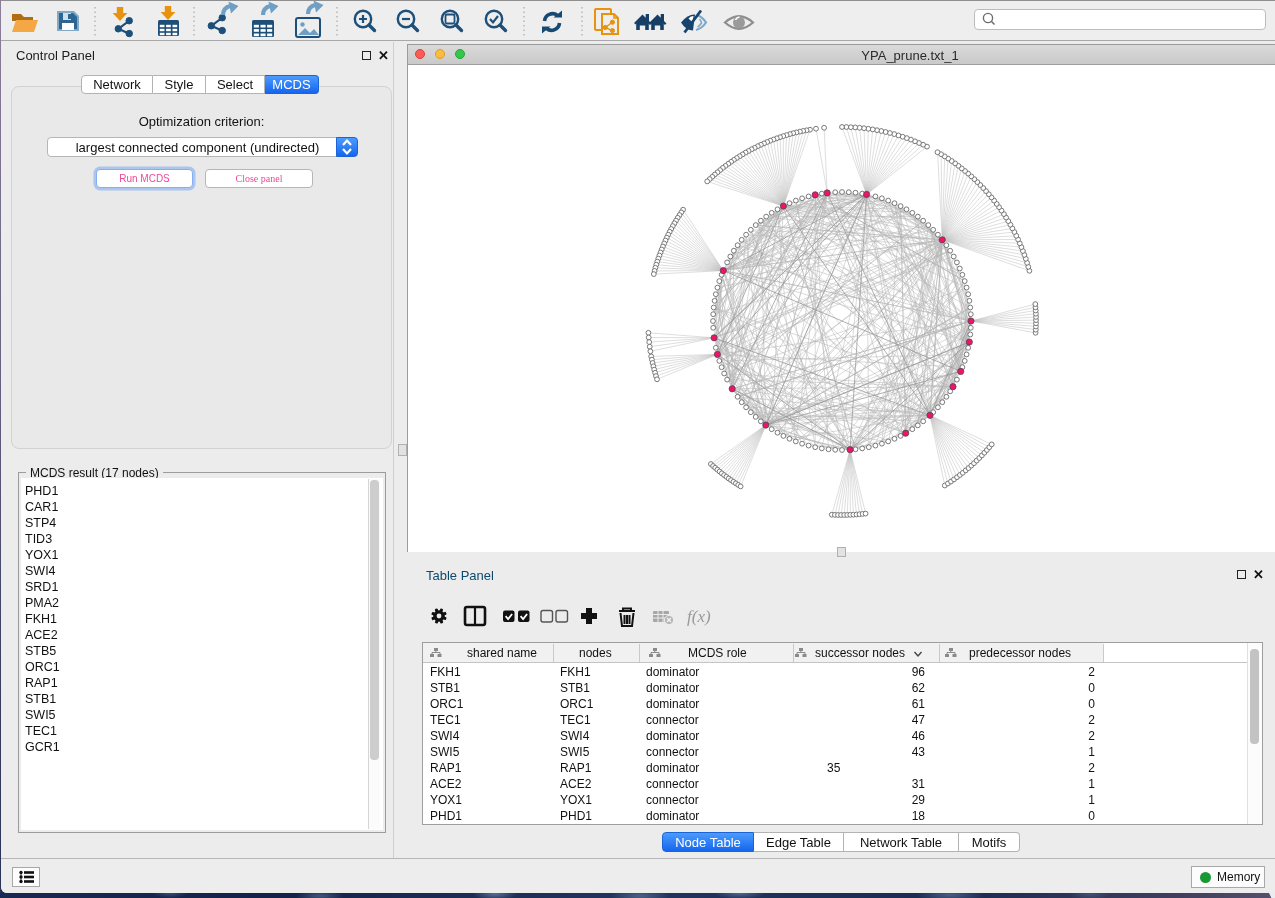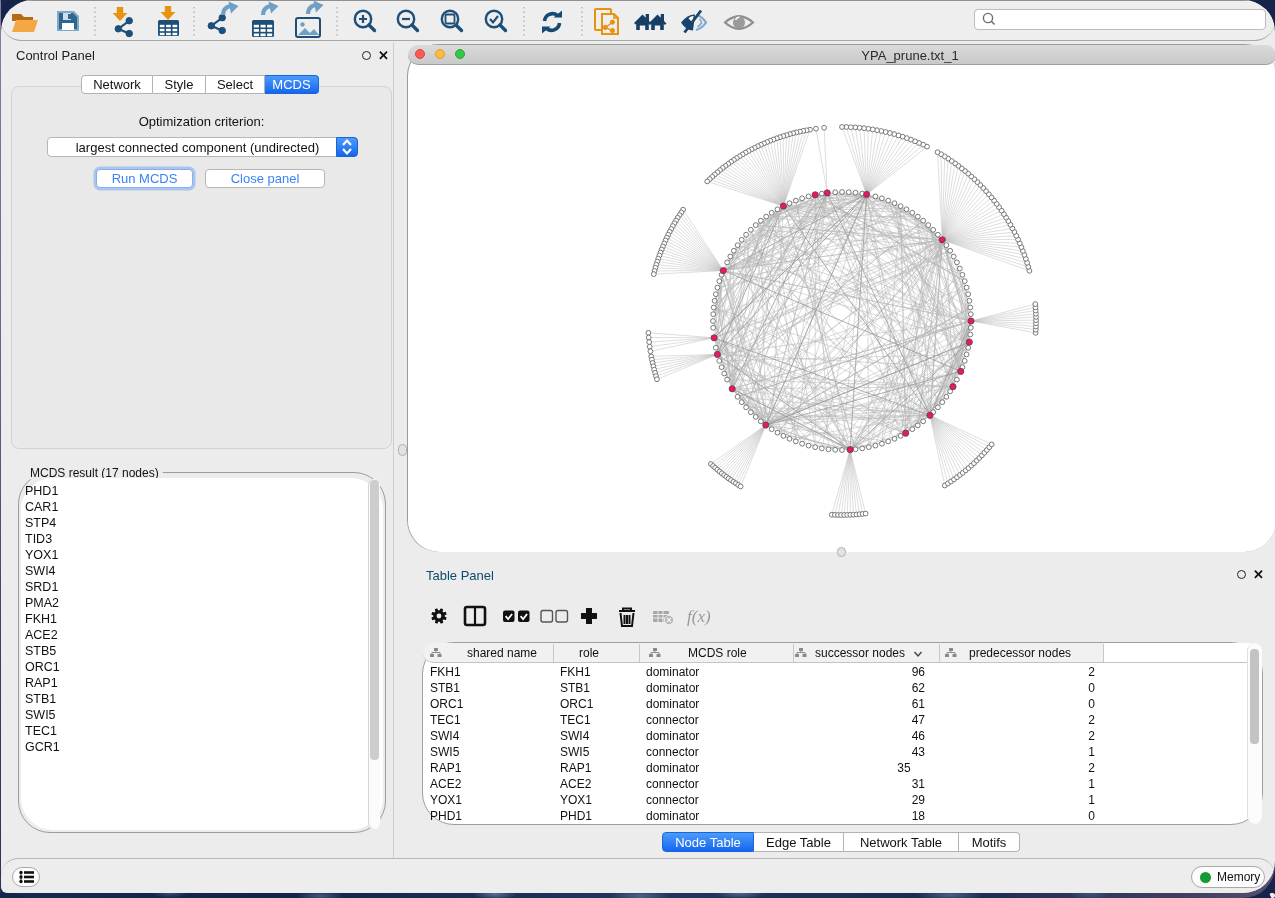--- a/index.html
+++ b/index.html
@@ -1,18 +1,18 @@
 <!DOCTYPE html>
 <html><head>
 <meta charset="utf-8">
 <style>
 * { margin:0; padding:0; box-sizing:border-box; }
 html,body { width:1275px; height:898px; overflow:hidden; }
 body { font-family:"Liberation Sans", sans-serif; background:#16244c; position:relative; }
-.abs { position:absolute;border-radius:32px; }
+.abs { position:absolute; }
 #wallpaper { left:0; top:0; width:1275px; height:898px;
   background:
    radial-gradient(22px 6px at 495px 894px, #5a6f94 0%, rgba(90,111,148,0) 100%),
    radial-gradient(30px 7px at 640px 896px, #4d6288 0%, rgba(77,98,136,0) 100%),
    radial-gradient(26px 6px at 740px 893px, #54678e 0%, rgba(84,103,142,0) 100%),
    radial-gradient(34px 7px at 950px 895px, #4a5f85 0%, rgba(74,95,133,0) 100%),
    radial-gradient(20px 6px at 1090px 894px, #3e5377 0%, rgba(62,83,119,0) 100%),
    radial-gradient(24px 6px at 320px 896px, #42577b 0%, rgba(66,87,123,0) 100%),
    radial-gradient(18px 5px at 170px 893px, #3a4e72 0%, rgba(58,78,114,0) 100%),
    linear-gradient(100deg,#1b2d55 0%,#14224a 30%,#22355e 55%,#1a2a52 78%,#454161 95%,#55516f 100%); }
@@ -34,25 +34,25 @@
 #tabs .seg.last { border-radius:0 4px 4px 0; }
 #tabs .seg.sel { background:linear-gradient(#4c9bfd,#1566ee); border-color:#1b64d8; color:#fff; }
 #cp-panel { left:10px; top:86px; width:381px; height:363px; background:#e9e9e9;
   border:1px solid #d2d2d2; border-radius:8px; }
 #opt-label { left:10px; top:114px; width:381px; text-align:center; font-size:13px; color:#111; }
 #opt-select { left:46px; top:137px; padding-right:10px; width:311px; height:20px; background:#fff;
   border:1px solid #b6b6b6; border-radius:4px; font-size:13px; color:#111;
   display:flex; align-items:center; justify-content:center; }
 #opt-spin { left:335px; top:137px; width:22px; height:20px; border-radius:0 4px 4px 0;
   background:linear-gradient(#4c9bfd,#1566ee); border:1px solid #1b64d8; }
-.btn { background:#fff; border:1px solid #b6b6b6; border-radius:4px; font-size:13px;
-  color:#3b82f6; display:flex; align-items:center; justify-content:center; }
+.btn { background:#fff; border:1px solid #b6b6b6; border-radius:4px; font-size:10px;
+  color:#ec4899; display:flex; align-items:center; justify-content:center; }
 #btn-run { left:95px; top:169px; width:97px; height:19px; border-color:#84aff2;
   box-shadow:0 0 0 2.5px rgba(122,167,240,.55); }
-#btn-close { left:204px; top:169px; width:120px; height:19px; }
+#btn-close { left:204px; top:169px; width:108px; height:19px;font-family:Liberation Serif, serif; }
 #fieldset { left:17px; top:472px; width:368px; height:361px; border:1px solid #9c9c9c; }
 #fs-legend { left:25px; top:466px; font-size:12px; color:#111; background:#ececec; padding:0 4px; }
 #mcds-list { left:20px; top:478px; width:362px; height:352px; background:#fff;
   font-size:12.5px; color:#111; padding-top:5px; }
 #mcds-list .item { height:16px; line-height:16px; padding-left:4px; }
 #mcds-scroll { left:367px; top:479px; width:12px; height:350px; background:#fbfbfb;
   border-left:1px solid #d5d5d5; }
 #mcds-thumb { left:369px; top:480px; width:9px; height:280px; background:#cdcdcd; border-radius:4px; }
 
 #vdiv-line { left:392px; top:42px; width:1px; height:816px; background:#cecece; }
@@ -640,21 +640,21 @@
         <div class="hsep" style="left:680px"></div>
         <svg style="position:absolute;left:7px;top:5px" width="12" height="10" viewBox="0 0 12 10">
           <g fill="#8a8a8a">
             <rect x="4" y="0" width="4" height="3"></rect>
             <rect x="0" y="6" width="4" height="3"></rect>
             <rect x="7.5" y="6" width="4" height="3"></rect>
             <path d="M5.8 3 v2 M2 6 v-1.5 h8 v1.5" stroke="#8a8a8a" fill="none" stroke-width="1"></path>
           </g>
         </svg>
         <div class="hlabel" style="left:44px;">shared name</div>
-        <div class="hlabel" style="left:156px;">role</div>
+        <div class="hlabel" style="left:156px;">nodes</div>
         <svg style="position:absolute;left:226px;top:5px" width="12" height="10" viewBox="0 0 12 10">
           <g fill="#8a8a8a">
             <rect x="4" y="0" width="4" height="3"></rect>
             <rect x="0" y="6" width="4" height="3"></rect>
             <rect x="7.5" y="6" width="4" height="3"></rect>
             <path d="M5.8 3 v2 M2 6 v-1.5 h8 v1.5" stroke="#8a8a8a" fill="none" stroke-width="1"></path>
           </g>
         </svg>
         <div class="hlabel" style="left:265px;">MCDS role</div>
         <svg style="position:absolute;left:372px;top:5px" width="12" height="10" viewBox="0 0 12 10">
@@ -718,21 +718,21 @@
         <span style="left:7px">SWI5</span>
         <span style="left:137px">SWI5</span>
         <span style="left:223px">connector</span>
         <span style="left:420px;width:82px;text-align:right">43</span>
         <span style="left:580px;width:92px;text-align:right">1</span>
       </div>
       <div class="trow" style="top:117px;">
         <span style="left:7px">RAP1</span>
         <span style="left:137px">RAP1</span>
         <span style="left:223px">dominator</span>
-        <span style="left:440px;width:82px;text-align:center">35</span>
+        <span style="left:404px;width:82px;text-align:left">35</span>
         <span style="left:580px;width:92px;text-align:right">2</span>
       </div>
       <div class="trow" style="top:133px;">
         <span style="left:7px">ACE2</span>
         <span style="left:137px">ACE2</span>
         <span style="left:223px">connector</span>
         <span style="left:420px;width:82px;text-align:right">31</span>
         <span style="left:580px;width:92px;text-align:right">1</span>
       </div>
       <div class="trow" style="top:149px;">

